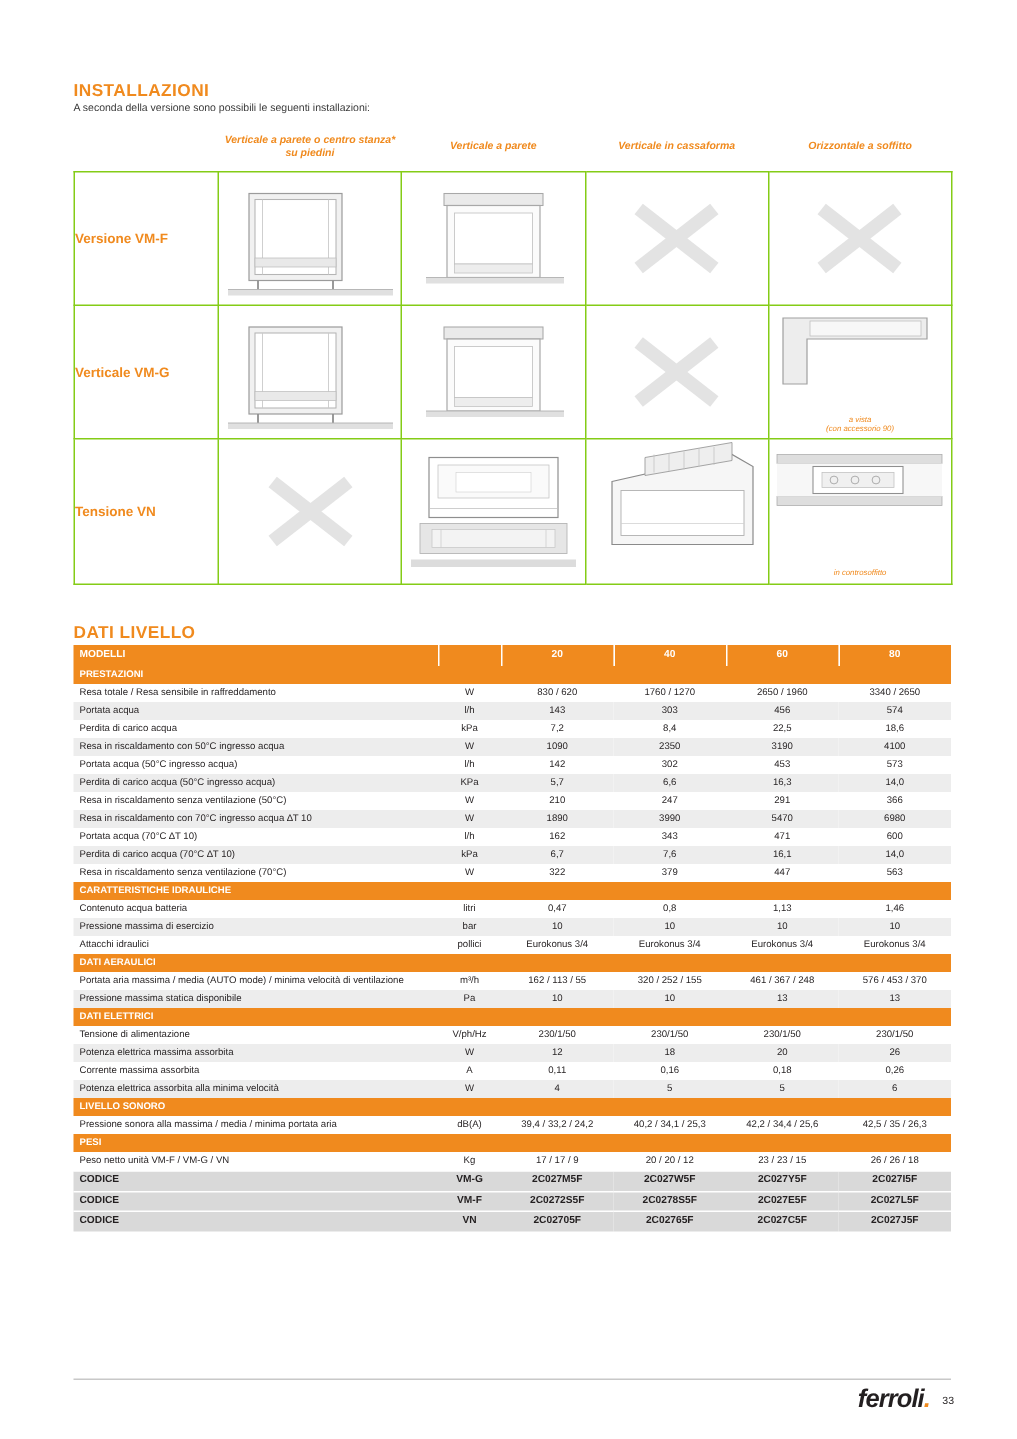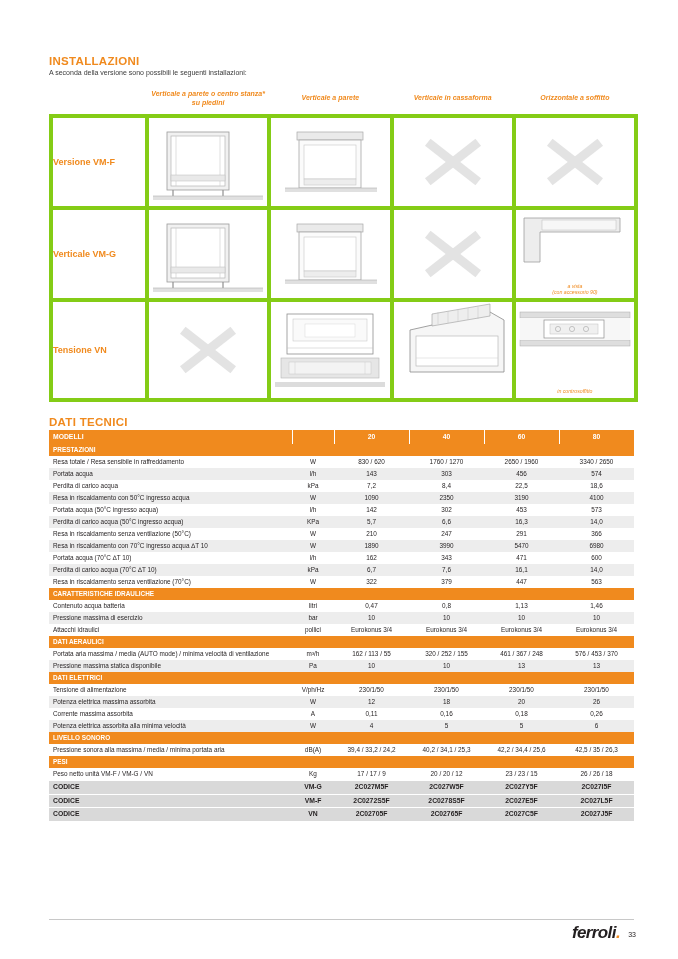--- a/index.html
+++ b/index.html
@@ -36,21 +36,21 @@
     left: 49px; top: 44px; width: 585px;
   }
   table.install {
     border-collapse: collapse;
     width: 585px;
     table-layout: fixed;
   }
   table.install col.c0 { width: 96px; }
   table.install col.cx { width: 122.25px; }
   table.install th, table.install td {
-    border: 4px solid #84cc16;
+    border: 1px solid #84cc16;
     vertical-align: middle;
     padding: 0;
   }
   table.install th.corner { border: none; }
   table.install th.hdr {
     color: #F08A1E;
     font-size: 7px;
     font-style: italic;
     font-weight: bold;
     text-align: center;
@@ -356,21 +356,21 @@
               <span>in controsoffitto</span>
             </div>
           </div>
         </td>
       </tr>
     </tbody>
       </table>
   </div>
 
   <div class="tech-wrap">
-    <div class="section-title">DATI TECNICI</div>
+    <div class="section-title">DATI LIVELLO</div>
     <table class="tech">
       <colgroup>
         <col class="name">
           <col class="unit">
           <col class="val">
           <col class="val">
           <col class="val">
           <col class="val">
       </colgroup>
       <tbody id="tech-body">

